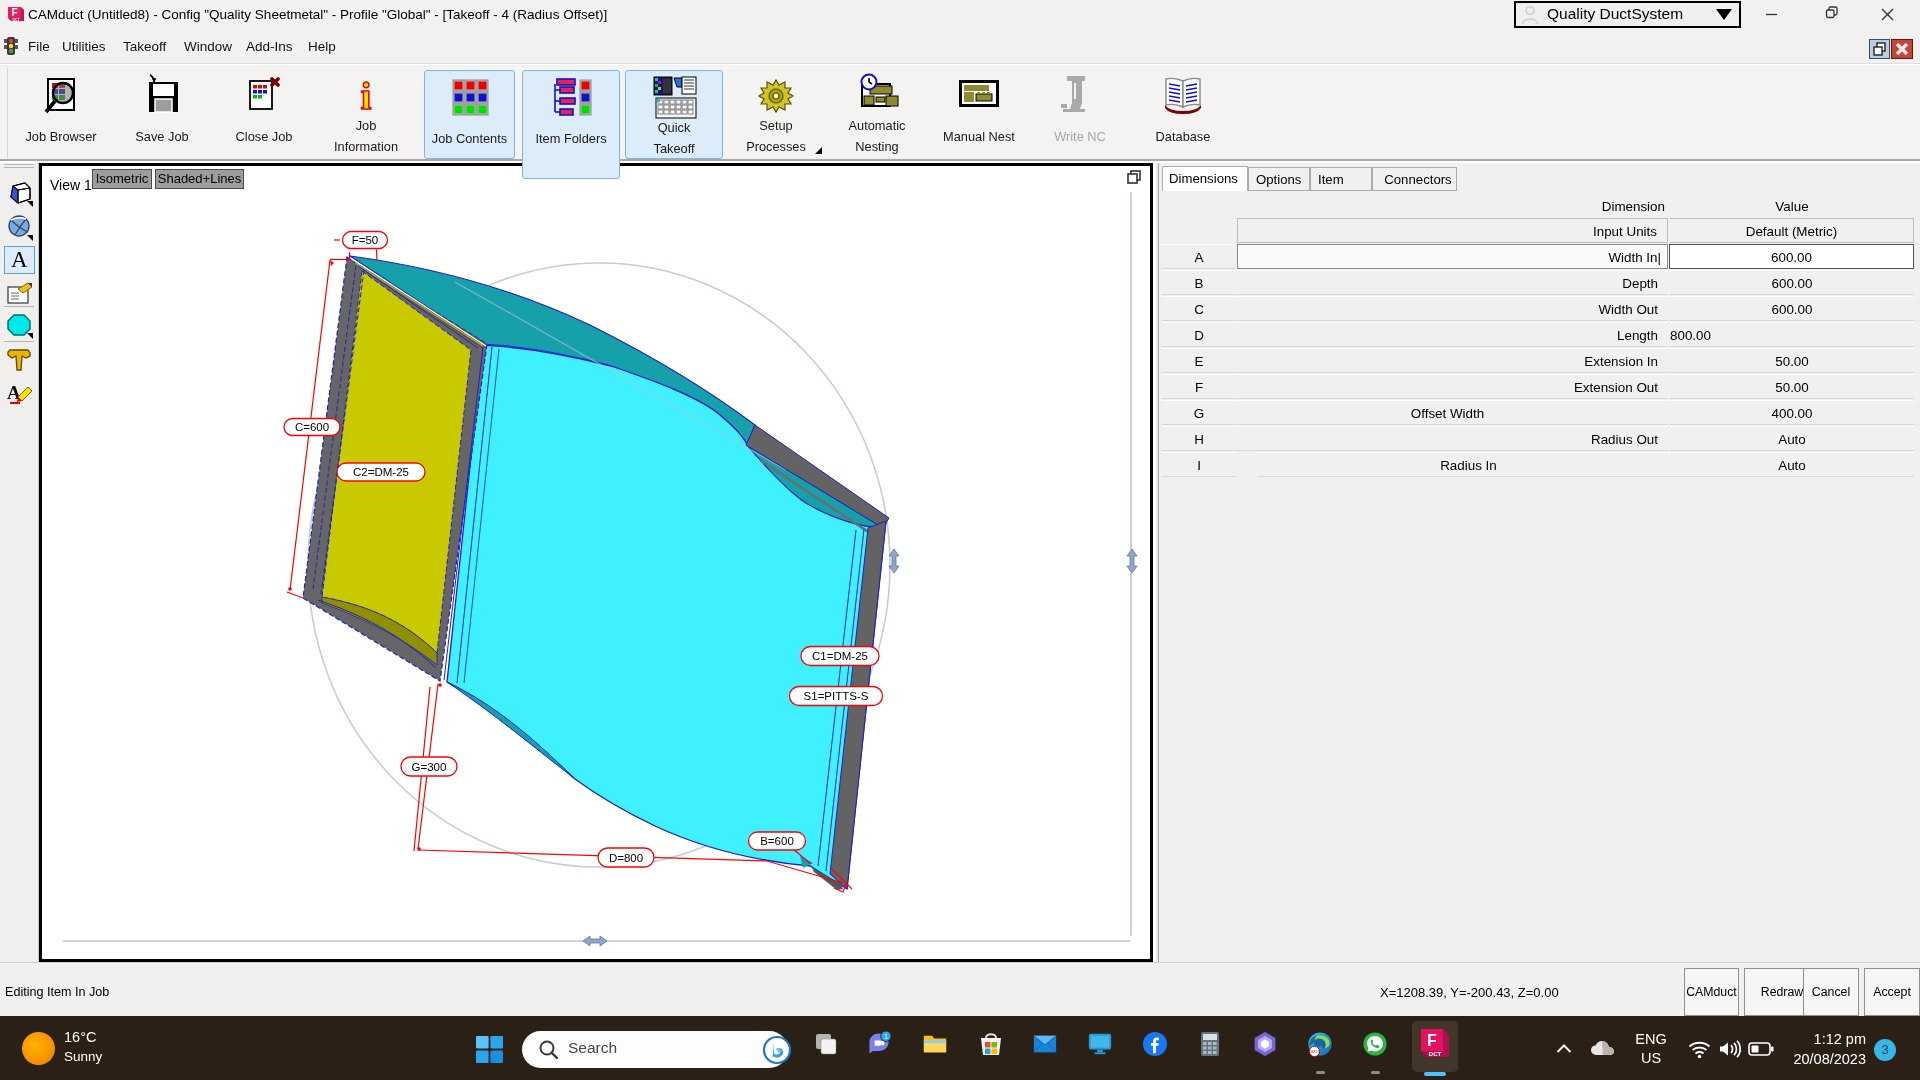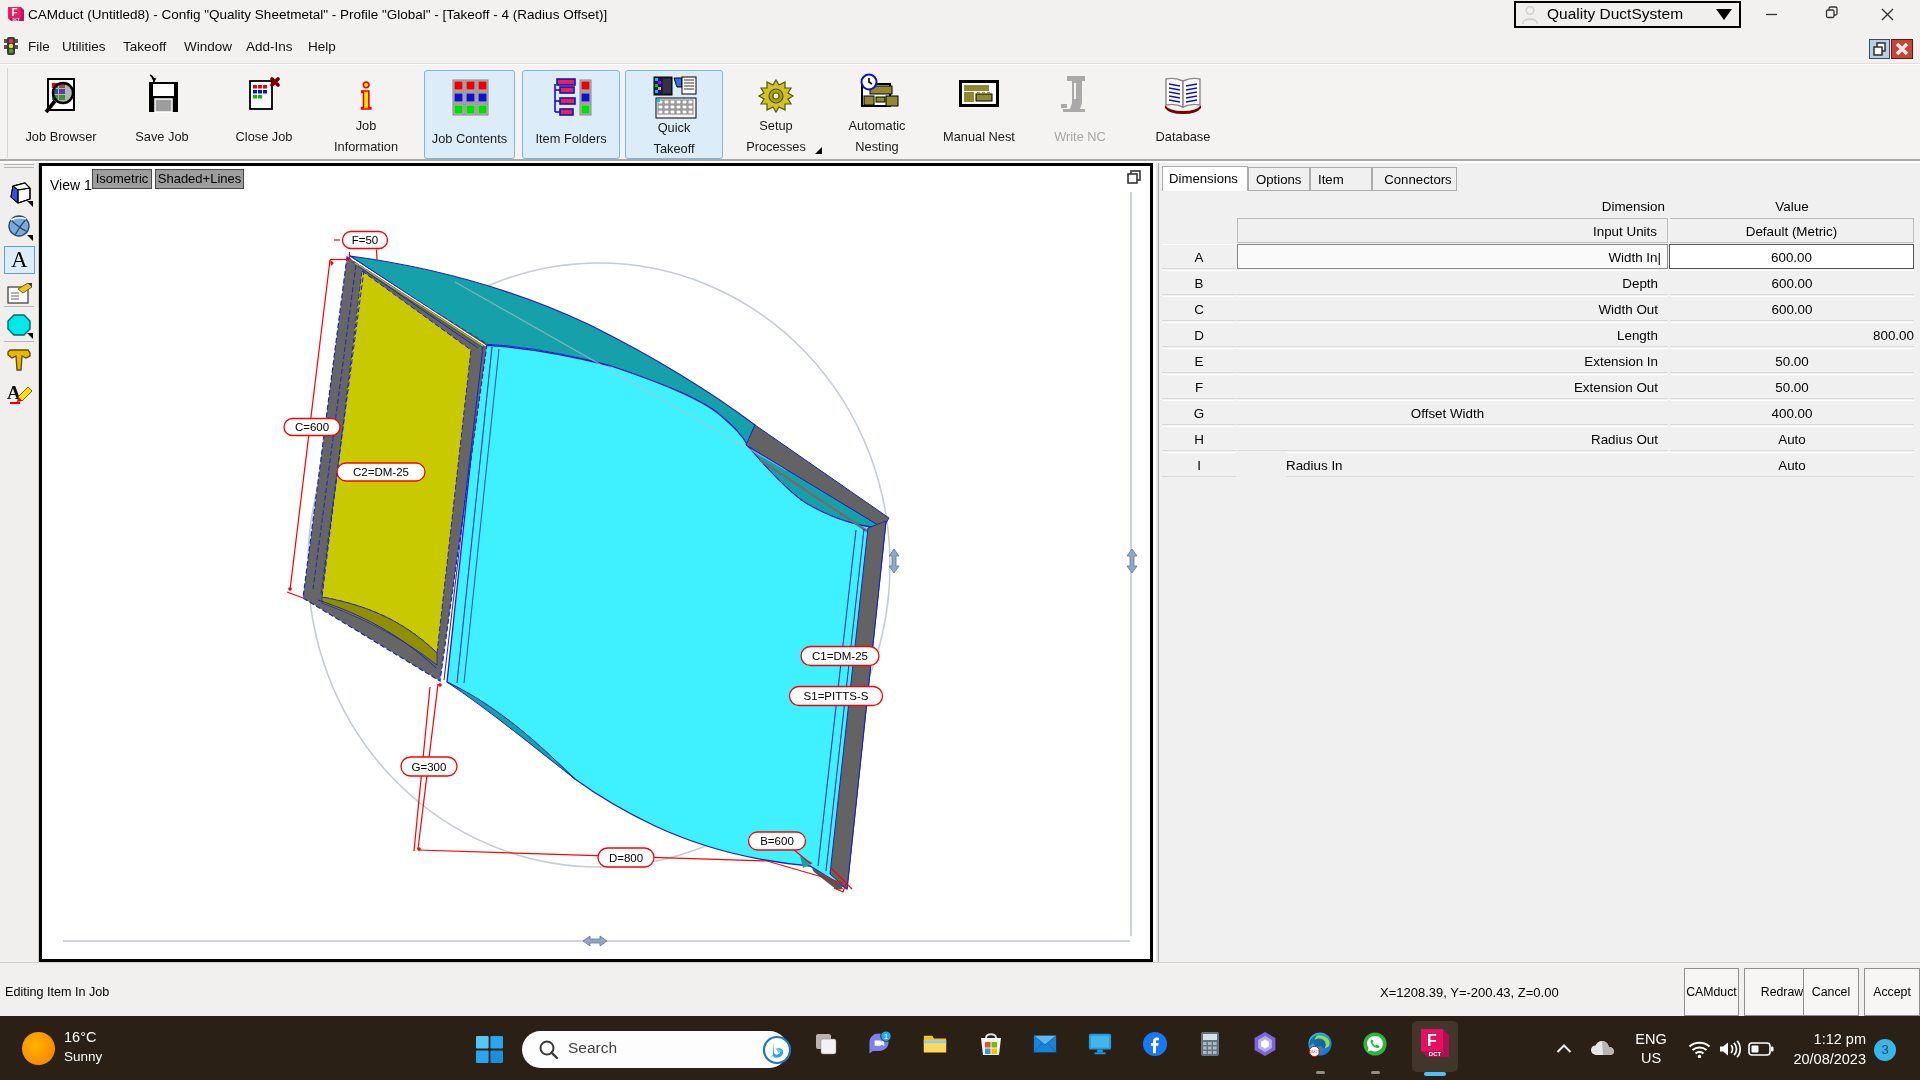--- a/index.html
+++ b/index.html
@@ -148,21 +148,21 @@
  <rect x="4.5" y="16.5" width="8" height="8" fill="#1111cc"></rect>
         <rect x="16.5" y="16.5" width="8" height="8" fill="#1111cc"></rect>
         <rect x="28.5" y="16.5" width="8" height="8" fill="#1111cc"></rect>
  <rect x="4.5" y="28.5" width="8" height="8" fill="#00e000"></rect>
         <rect x="16.5" y="28.5" width="8" height="8" fill="#00e000"></rect>
         <rect x="28.5" y="28.5" width="8" height="8" fill="#00e000"></rect>
       </g>
     </svg>
  <div class="tlabel" style="top:57px">Job Contents</div>
   </div>
-<div class="abs tbtn tsel" style="left:522px;top:70px;width:98px;height:89px">
+<div class="abs tbtn tsel" style="left:522px;top:70px;width:98px;height:109px">
  <svg class="abs" style="left:28px;top:5px" width="44" height="44" viewBox="0 0 44 44">
       <g stroke="#1111cc" stroke-width="1.6">
         <line x1="4" y1="8" x2="4" y2="36"></line>
         <line x1="4" y1="14" x2="9" y2="14"></line>
         <line x1="4" y1="25" x2="9" y2="25"></line>
         <line x1="4" y1="36" x2="9" y2="36"></line>
       </g>
       <g fill="#e8244e" stroke="#1111cc" stroke-width="1.6">
         <rect x="6" y="3" width="18" height="6"></rect>
         <rect x="9" y="11" width="14" height="6"></rect>
@@ -441,35 +441,35 @@
 <div class="cell" style="left:1237px;top:244px;width:431px;height:25px;line-height:25px;text-align:right;padding-right:6px;background:#fafafa;border:1px solid #8a8a8a">Width In<span style="font-weight:100">|</span></div>
 <div class="cell" style="left:1669px;top:244px;width:245px;height:25px;line-height:25px;text-align:center;background:#fff;border:1px solid #555">600.00</div>
 <div class="cell" style="left:1162px;top:270px;width:74px;height:25px;line-height:25px;text-align:center;border-top:1px solid #fff;border-bottom:1px solid #d9d9d9">B</div>
 <div class="cell" style="left:1237px;top:270px;width:431px;height:25px;line-height:25px;text-align:right;padding-right:10px;border-top:1px solid #fff;border-bottom:1px solid #d9d9d9">Depth</div>
 <div class="cell" style="left:1670px;top:270px;width:244px;height:25px;line-height:25px;text-align:center;border-top:1px solid #fff;border-bottom:1px solid #d9d9d9">600.00</div>
 <div class="cell" style="left:1162px;top:296px;width:74px;height:25px;line-height:25px;text-align:center;border-top:1px solid #fff;border-bottom:1px solid #d9d9d9">C</div>
 <div class="cell" style="left:1237px;top:296px;width:431px;height:25px;line-height:25px;text-align:right;padding-right:10px;border-top:1px solid #fff;border-bottom:1px solid #d9d9d9">Width Out</div>
 <div class="cell" style="left:1670px;top:296px;width:244px;height:25px;line-height:25px;text-align:center;border-top:1px solid #fff;border-bottom:1px solid #d9d9d9">600.00</div>
 <div class="cell" style="left:1162px;top:322px;width:74px;height:25px;line-height:25px;text-align:center;border-top:1px solid #fff;border-bottom:1px solid #d9d9d9">D</div>
 <div class="cell" style="left:1237px;top:322px;width:431px;height:25px;line-height:25px;text-align:right;padding-right:10px;border-top:1px solid #fff;border-bottom:1px solid #d9d9d9">Length</div>
-<div class="cell" style="left:1670px;top:322px;width:244px;height:25px;line-height:25px;text-align:right;border-top:1px solid #fff;border-bottom:1px solid #d9d9d9">800.00</div>
+<div class="cell" style="left:1670px;top:322px;width:244px;height:25px;line-height:25px;text-align:left;border-top:1px solid #fff;border-bottom:1px solid #d9d9d9">800.00</div>
 <div class="cell" style="left:1162px;top:348px;width:74px;height:25px;line-height:25px;text-align:center;border-top:1px solid #fff;border-bottom:1px solid #d9d9d9">E</div>
 <div class="cell" style="left:1237px;top:348px;width:431px;height:25px;line-height:25px;text-align:right;padding-right:10px;border-top:1px solid #fff;border-bottom:1px solid #d9d9d9">Extension In</div>
 <div class="cell" style="left:1670px;top:348px;width:244px;height:25px;line-height:25px;text-align:center;border-top:1px solid #fff;border-bottom:1px solid #d9d9d9">50.00</div>
 <div class="cell" style="left:1162px;top:374px;width:74px;height:25px;line-height:25px;text-align:center;border-top:1px solid #fff;border-bottom:1px solid #d9d9d9">F</div>
 <div class="cell" style="left:1237px;top:374px;width:431px;height:25px;line-height:25px;text-align:right;padding-right:10px;border-top:1px solid #fff;border-bottom:1px solid #d9d9d9">Extension Out</div>
 <div class="cell" style="left:1670px;top:374px;width:244px;height:25px;line-height:25px;text-align:center;border-top:1px solid #fff;border-bottom:1px solid #d9d9d9">50.00</div>
 <div class="cell" style="left:1162px;top:400px;width:74px;height:25px;line-height:25px;text-align:center;border-top:1px solid #fff;border-bottom:1px solid #d9d9d9">G</div>
 <div class="cell" style="left:1237px;top:400px;width:431px;height:25px;line-height:25px;text-align:center;padding-right:10px;border-top:1px solid #fff;border-bottom:1px solid #d9d9d9">Offset Width</div>
 <div class="cell" style="left:1670px;top:400px;width:244px;height:25px;line-height:25px;text-align:center;border-top:1px solid #fff;border-bottom:1px solid #d9d9d9">400.00</div>
 <div class="cell" style="left:1162px;top:426px;width:74px;height:25px;line-height:25px;text-align:center;border-top:1px solid #fff;border-bottom:1px solid #d9d9d9">H</div>
 <div class="cell" style="left:1237px;top:426px;width:431px;height:25px;line-height:25px;text-align:right;padding-right:10px;border-top:1px solid #fff;border-bottom:1px solid #d9d9d9">Radius Out</div>
 <div class="cell" style="left:1670px;top:426px;width:244px;height:25px;line-height:25px;text-align:center;border-top:1px solid #fff;border-bottom:1px solid #d9d9d9">Auto</div>
 <div class="cell" style="left:1162px;top:452px;width:74px;height:25px;line-height:25px;text-align:center;border-top:1px solid #fff;border-bottom:1px solid #d9d9d9">I</div>
-<div class="cell" style="left:1286px;top:452px;width:431px;height:25px;line-height:25px;text-align:left;padding-right:10px;border-top:1px solid #fff;border-bottom:1px solid #d9d9d9">Radius In</div>
+<div class="cell" style="left:1258px;top:452px;width:431px;height:25px;line-height:25px;text-align:center;padding-right:10px;border-top:1px solid #fff;border-bottom:1px solid #d9d9d9">Radius In</div>
 <div class="cell" style="left:1670px;top:452px;width:244px;height:25px;line-height:25px;text-align:center;border-top:1px solid #fff;border-bottom:1px solid #d9d9d9">Auto</div>
 <div class="abs" style="left:1156px;top:163px;width:3px;height:799px;background:#e8e8e8;border-right:1px solid #aaa"></div>
 <div class="abs ttxt" style="left:5px;top:985px;font-size:12.6px">Editing Item In Job</div>
 <div class="abs ttxt" style="left:1380px;top:985px;width:300px;font-size:13px">X=1208.39, Y=-200.43, Z=0.00</div>
 <div class="sbtn" style="left:1684px;width:55px">CAMduct</div>
 <div class="sbtn" style="left:1744px;width:76px">Redraw</div>
 <div class="sbtn" style="left:1803px;width:56px">Cancel</div>
 <div class="sbtn" style="left:1864px;width:56px">Accept</div>
 <div class="abs" style="left:22px;top:1032px;width:33px;height:33px;border-radius:50%;background:radial-gradient(circle at 40% 40%,#ffb300,#f57c00)"></div>
 <div class="abs" style="left:64px;top:1029px;color:#fff;font-size:14.5px">16°C</div>

